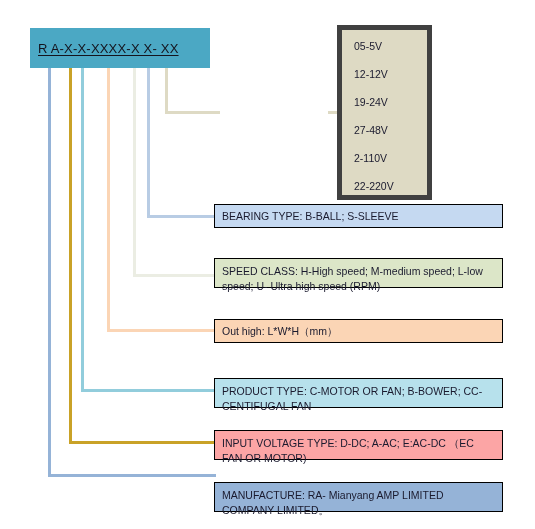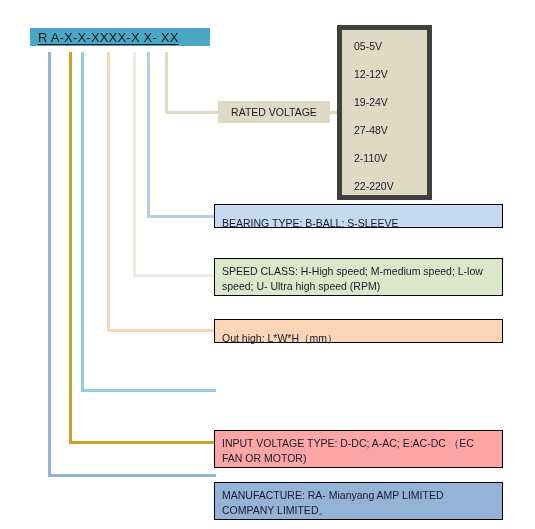--- a/index.html
+++ b/index.html
@@ -8,21 +8,21 @@
     background:#ffffff;
     font-family:"Liberation Sans","DejaVu Sans",sans-serif;
     color:#1a1a2e;
     overflow:hidden;
   }
   #diagram{position:relative;width:535px;height:529px;}
 
   
   .code-bar{
     position:absolute;
-    left:30px;top:28px;width:180px;height:18px;
+    left:30px;top:28px;width:180px;height:40px;
     background:#4BA8C4;
     display:flex;align-items:center;
   }
   .code-text{
     font-size:13px;
     letter-spacing:.2px;
     padding-left:8px;
     color:#14141e;
     text-decoration:underline;
     text-underline-offset:2px;
@@ -67,22 +67,22 @@
     position:absolute;
     left:214px;
     width:289px;
     border:1px solid #000;
     box-sizing:border-box;
     font-size:10.5px;
     line-height:15px;
     padding:5px 7px 5px 7px;
     color:#1a1a2e;
   }
-  .legend.two-line{height:38px;}
-  .legend.one-line{height:24px;padding-top:11px;}
+  .legend.two-line{height:30px;}
+  .legend.one-line{height:24px;padding-top:4px;}
 
   .bearing  {background:#C5D9F1;}
   .speed    {background:#DCE6C8;}
   .outsize  {background:#FBD5B5;}
   .product  {background:#B7E1EC;}
   .inputv   {background:#fca5a5;}
   .manufact {background:#95B3D7;}
 </style>
 </head>
 <body>
@@ -118,26 +118,26 @@
 
   <div class="volt-box">
     <div class="volt-item">05-5V</div>
     <div class="volt-item">12-12V</div>
     <div class="volt-item">19-24V</div>
     <div class="volt-item">27-48V</div>
     <div class="volt-item">2-110V</div>
     <div class="volt-item">22-220V</div>
   </div>
 
-  <div class="rated-box">RATED VOLTAGE</div>
 
   <div class="legend one-line bearing" style="top:204px;">BEARING TYPE: B-BALL; S-SLEEVE</div>
 
   <div class="legend two-line speed" style="top:258px;">SPEED CLASS: H-High speed; M-medium speed; L-low speed; U- Ultra high speed (RPM)</div>
 
   <div class="legend one-line outsize" style="top:319px;">Out high: L*W*H（mm）</div>
 
+  <div class="legend two-line product" style="top:378px;">PRODUCT TYPE: C-MOTOR OR FAN; B-BOWER; CC-CENTIFUGAL FAN</div>
 
   <div class="legend two-line inputv" style="top:430px;">INPUT VOLTAGE TYPE: D-DC; A-AC; E:AC-DC （EC FAN OR MOTOR)</div>
 
   <div class="legend two-line manufact" style="top:482px;">MANUFACTURE: RA- Mianyang AMP LIMITED COMPANY LIMITED。</div>
 
 </div>
 
 </body></html>

